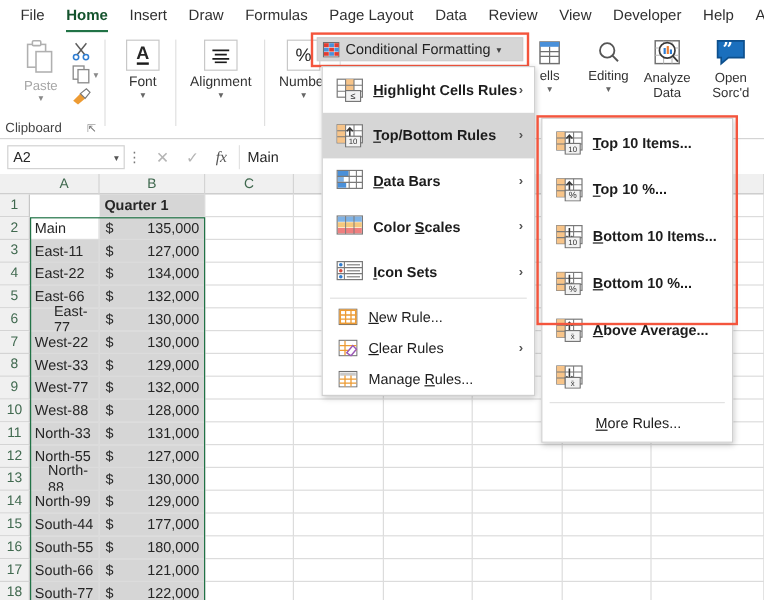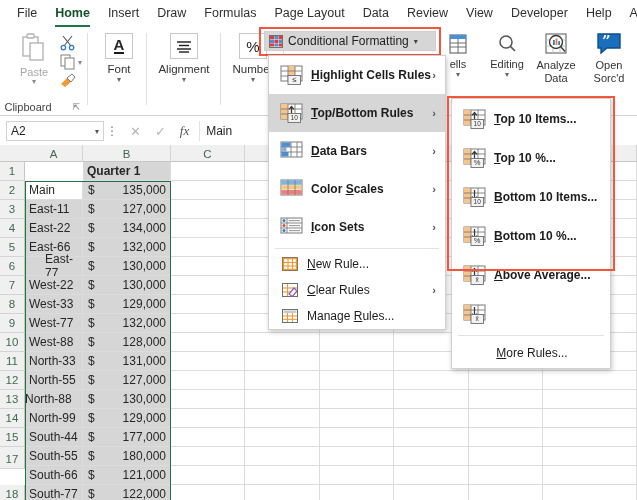--- a/index.html
+++ b/index.html
@@ -490,21 +490,21 @@
           </span>
         </div>
         <div class="gcell" style="top: 226px; left: 171px; width: 74px;"></div>
         <div class="gcell" style="top: 226px; left: 245px; width: 75px;"></div>
         <div class="gcell" style="top: 226px; left: 320px; width: 74px;"></div>
         <div class="gcell" style="top: 226px; left: 394px; width: 75px;"></div>
         <div class="gcell" style="top: 226px; left: 469px; width: 74px;"></div>
         <div class="gcell" style="top: 226px; left: 543px; width: 94px;"></div>
         <div class="rowhdr" style="top: 245px;">13</div>
         <div class="gcell sel" style="top: 245px; left: 25px; width: 58px;">
-          <span style="padding-left: 0;">North-88</span>
+          <span style="padding-left: 15px;">North-88</span>
         </div>
         <div class="gcell sel" style="top: 245px; left: 83px; width: 88px;">
           <span class="money">
             <span>$</span>
             <span>130,000</span>
           </span>
         </div>
         <div class="gcell" style="top: 245px; left: 171px; width: 74px;"></div>
         <div class="gcell" style="top: 245px; left: 245px; width: 75px;"></div>
         <div class="gcell" style="top: 245px; left: 320px; width: 74px;"></div>
@@ -552,21 +552,21 @@
             <span>$</span>
             <span>180,000</span>
           </span>
         </div>
         <div class="gcell" style="top: 302px; left: 171px; width: 74px;"></div>
         <div class="gcell" style="top: 302px; left: 245px; width: 75px;"></div>
         <div class="gcell" style="top: 302px; left: 320px; width: 74px;"></div>
         <div class="gcell" style="top: 302px; left: 394px; width: 75px;"></div>
         <div class="gcell" style="top: 302px; left: 469px; width: 74px;"></div>
         <div class="gcell" style="top: 302px; left: 543px; width: 94px;"></div>
-        <div class="rowhdr" style="top: 305px;">17</div>
+        <div class="rowhdr" style="top: 321px;">17</div>
         <div class="gcell sel" style="top: 321px; left: 25px; width: 58px;">
           <span style="padding-left: 4px;">South-66</span>
         </div>
         <div class="gcell sel" style="top: 321px; left: 83px; width: 88px;">
           <span class="money">
             <span>$</span>
             <span>121,000</span>
           </span>
         </div>
         <div class="gcell" style="top: 321px; left: 171px; width: 74px;"></div>

